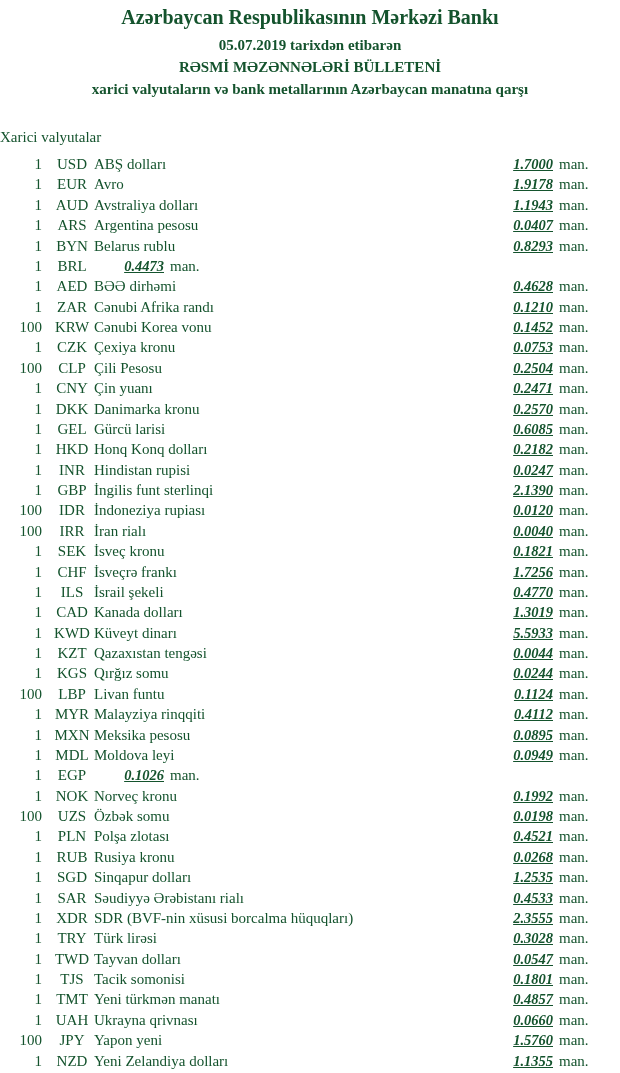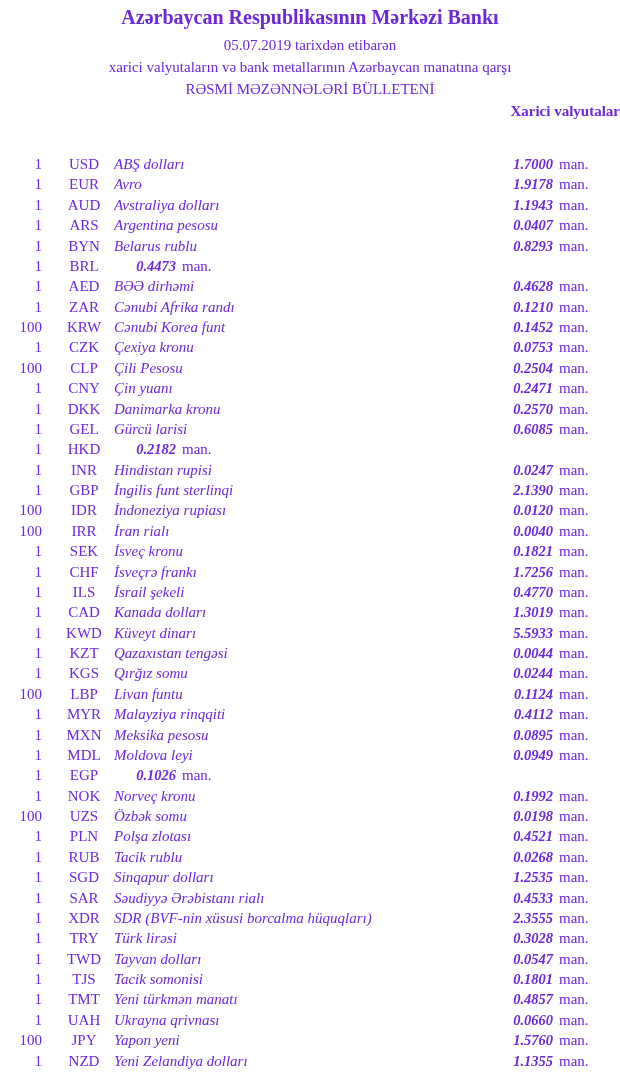--- a/index.html
+++ b/index.html
@@ -5,46 +5,47 @@
   html, body {
     margin: 0;
     padding: 0;
     background: #ffffff;
   }
   .page {
     position: relative;
     width: 620px;
     height: 1073px;
     background: #ffffff;
-    color: #6d28d9;
+    color: #14532d;
     font-family: "Liberation Serif", "DejaVu Serif", serif;
     overflow: hidden;
   }
   header {
     text-align: center;
   }
   .bank-title {
     margin-top: 4px;
     font-size: 20px;
     line-height: 26px;
     font-weight: bold;
   }
   .sub-block {
     margin-top: 4px;
   }
   .sub-line {
     font-size: 15px;
     line-height: 22px;
-    font-weight: normal;
+    font-weight: bold;
   }
   .section-title {
-    text-align: right;
+    margin-top: 26px;
+    text-align: left;
     font-size: 15px;
     line-height: 22px;
-    font-weight: bold;
+    font-weight: normal;
   }
   .rates-table {
     position: absolute;
     top: 154px;
     left: 0;
     width: 620px;
   }
   .row {
     display: flex;
     align-items: baseline;
@@ -55,55 +56,54 @@
     box-sizing: border-box;
   }
   .qty {
     flex: none;
     width: 42px;
     text-align: right;
   }
   .code {
     flex: none;
     width: 44px;
-    margin-left: 20px;
+    margin-left: 8px;
     text-align: center;
   }
   .name {
     flex: 1;
-    margin-left: 8px;
     white-space: nowrap;
     overflow: hidden;
-    font-style: italic;
   }
   .rate {
     flex: none;
     width: 70px;
     text-align: right;
     font-weight: bold;
     font-style: italic;
     font-size: 14.5px;
+    text-decoration: underline;
   }
   .man {
     flex: none;
     width: 38px;
     margin-left: 6px;
     text-align: left;
   }
 </style>
 </head>
 <body>
 
 <div class="page">
   <header>
     <div class="bank-title">Azərbaycan Respublikasının Mərkəzi Bankı</div>
     <div class="sub-block">
       <div class="sub-line">05.07.2019 tarixdən etibarən</div>
+      <div class="sub-line">RƏSMİ MƏZƏNNƏLƏRİ BÜLLETENİ</div>
       <div class="sub-line">xarici valyutaların və bank metallarının Azərbaycan manatına qarşı</div>
-      <div class="sub-line">RƏSMİ MƏZƏNNƏLƏRİ BÜLLETENİ</div>
     </div>
   </header>
 
   <div class="section-title">Xarici valyutalar</div>
 
   <div class="rates-table" id="rates-table">
   <div class="row">
     <span class="qty">1</span>
     <span class="code">USD</span>
     <span class="name">ABŞ dolları</span>
@@ -162,21 +162,21 @@
     <span class="qty">1</span>
     <span class="code">ZAR</span>
     <span class="name">Cənubi Afrika randı</span>
     <span class="rate">0.1210</span>
     <span class="man">man.</span>
   </div>
 
   <div class="row">
     <span class="qty">100</span>
     <span class="code">KRW</span>
-    <span class="name">Cənubi Korea funt</span>
+    <span class="name">Cənubi Korea vonu</span>
     <span class="rate">0.1452</span>
     <span class="man">man.</span>
   </div>
 
   <div class="row">
     <span class="qty">1</span>
     <span class="code">CZK</span>
     <span class="name">Çexiya kronu</span>
     <span class="rate">0.0753</span>
     <span class="man">man.</span>
@@ -210,20 +210,21 @@
     <span class="qty">1</span>
     <span class="code">GEL</span>
     <span class="name">Gürcü larisi</span>
     <span class="rate">0.6085</span>
     <span class="man">man.</span>
   </div>
 
   <div class="row">
     <span class="qty">1</span>
     <span class="code">HKD</span>
+    <span class="name">Honq Konq dolları</span>
     <span class="rate">0.2182</span>
     <span class="man">man.</span>
   </div>
 
   <div class="row">
     <span class="qty">1</span>
     <span class="code">INR</span>
     <span class="name">Hindistan rupisi</span>
     <span class="rate">0.0247</span>
     <span class="man">man.</span>
@@ -368,21 +369,21 @@
     <span class="qty">1</span>
     <span class="code">PLN</span>
     <span class="name">Polşa zlotası</span>
     <span class="rate">0.4521</span>
     <span class="man">man.</span>
   </div>
 
   <div class="row">
     <span class="qty">1</span>
     <span class="code">RUB</span>
-    <span class="name">Tacik rublu</span>
+    <span class="name">Rusiya kronu</span>
     <span class="rate">0.0268</span>
     <span class="man">man.</span>
   </div>
 
   <div class="row">
     <span class="qty">1</span>
     <span class="code">SGD</span>
     <span class="name">Sinqapur dolları</span>
     <span class="rate">1.2535</span>
     <span class="man">man.</span>

